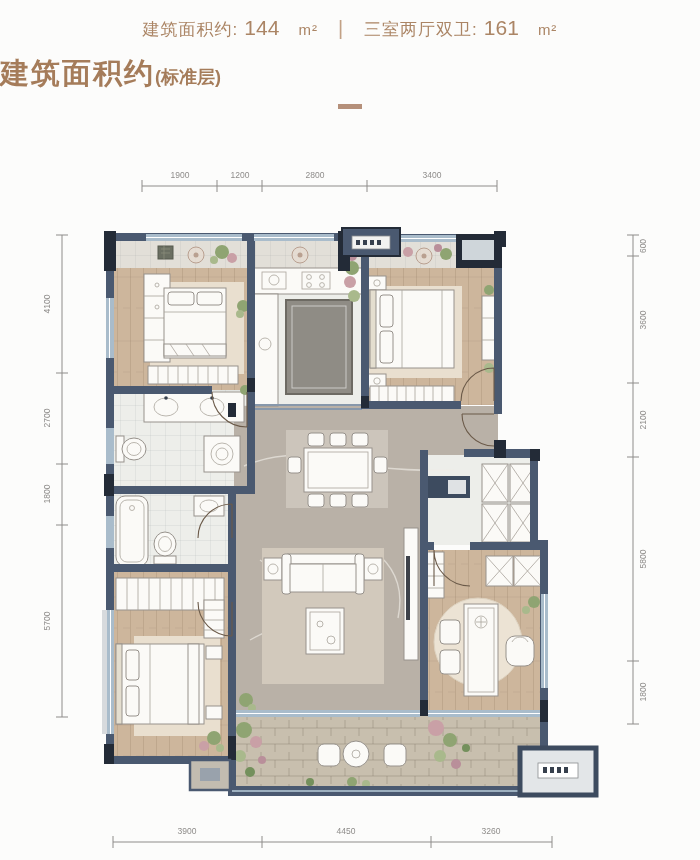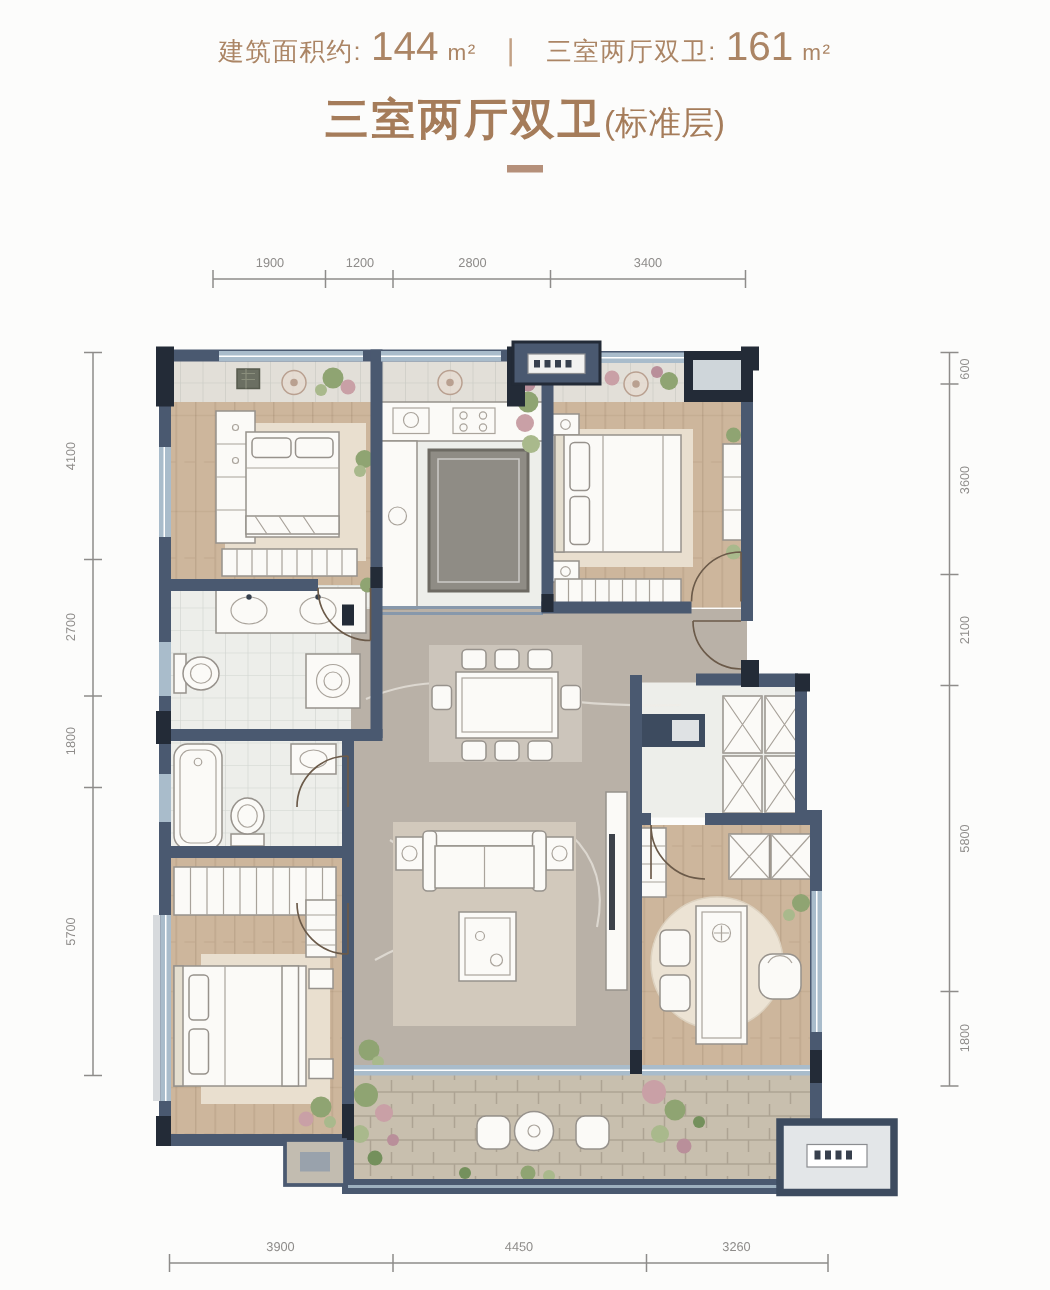--- a/index.html
+++ b/index.html
@@ -7,27 +7,27 @@
     --wall:#4a5970; --wallDark:#232b37;
     --wood:#cdb69c; --tile:#edeeea; --tileGray:#e2dfd8;
     --marble:#b9b1a7; --dim:#8e8c8a; --window:#a9bccb;
     --greenery:#8fa472; --paving:#c8bfae;
   }
   *{margin:0;padding:0;box-sizing:border-box;}
   body{
     width:700px;height:860px;position:relative;background:#fcfcfb;
     font-family:"Liberation Sans", sans-serif; overflow:hidden;
   }
-  .hdr{position:absolute;top:16px;left:0;width:700px;text-align:center;color:var(--accent);}
+  .hdr{position:absolute;top:16px;left:0;width:700px;text-align:left;color:var(--accent);}
   .area-line{font-size:17px;letter-spacing:1px;display:flex;justify-content:center;align-items:baseline;gap:6px;}
-  .area-num{font-size:27px;letter-spacing:0;}
-  .area-unit{font-size:15px;}
+  .area-num{font-size:21px;letter-spacing:0;}
+  .area-unit{font-size:15px;margin-left:13px;}
   .divider{color:var(--accentLight);font-size:20px;margin:0 14px;font-weight:300;}
   .title-line{margin-top:13px;font-size:29px;font-weight:700;color:#a57c5a;letter-spacing:2px;}
-  .title-suffix{font-size:22px;font-weight:400;letter-spacing:0;}
+  .title-suffix{font-size:18px;font-weight:700;letter-spacing:0;}
   .title-dash{width:24px;height:5px;background:#b5907a;margin:10px auto 0;}
   svg{position:absolute;top:0;left:0;}
   .wall{fill:var(--wall);}
   .wallD{fill:var(--wallDark);}
   .win{fill:var(--window);}
   .f-wood{fill:var(--wood);}
   .f-tile{fill:var(--tile);}
   .f-tileg{fill:var(--tileGray);}
   .f-marble{fill:var(--marble);}
   .f-paving{fill:var(--paving);}
@@ -47,21 +47,21 @@
   <div class="area-line">
     <span>建筑面积约:</span>
       <span class="area-num">144</span>
       <span class="area-unit">m²</span>
     <span class="divider">|</span>
     <span>三室两厅双卫:</span>
       <span class="area-num">161</span>
       <span class="area-unit">m²</span>
   </div>
   <div class="title-line">
-    <span>三室两厅双卫</span><span class="title-suffix">(标准层)</span>
+    <span>建筑面积约</span><span class="title-suffix">(标准层)</span>
   </div>
   <div class="title-dash"></div>
 </div>
 
 <svg width="700" height="860" viewBox="0 0 700 860">
   <defs>
     <pattern id="planks" width="13" height="64" patternUnits="userSpaceOnUse">
       <path d="M0.5 0 V64" stroke="rgba(115,88,60,.16)" stroke-width="1" fill="none"></path>
       <path d="M0 21 H13 M6 52 H13" stroke="rgba(115,88,60,.09)" stroke-width="1" fill="none"></path>
     </pattern>

